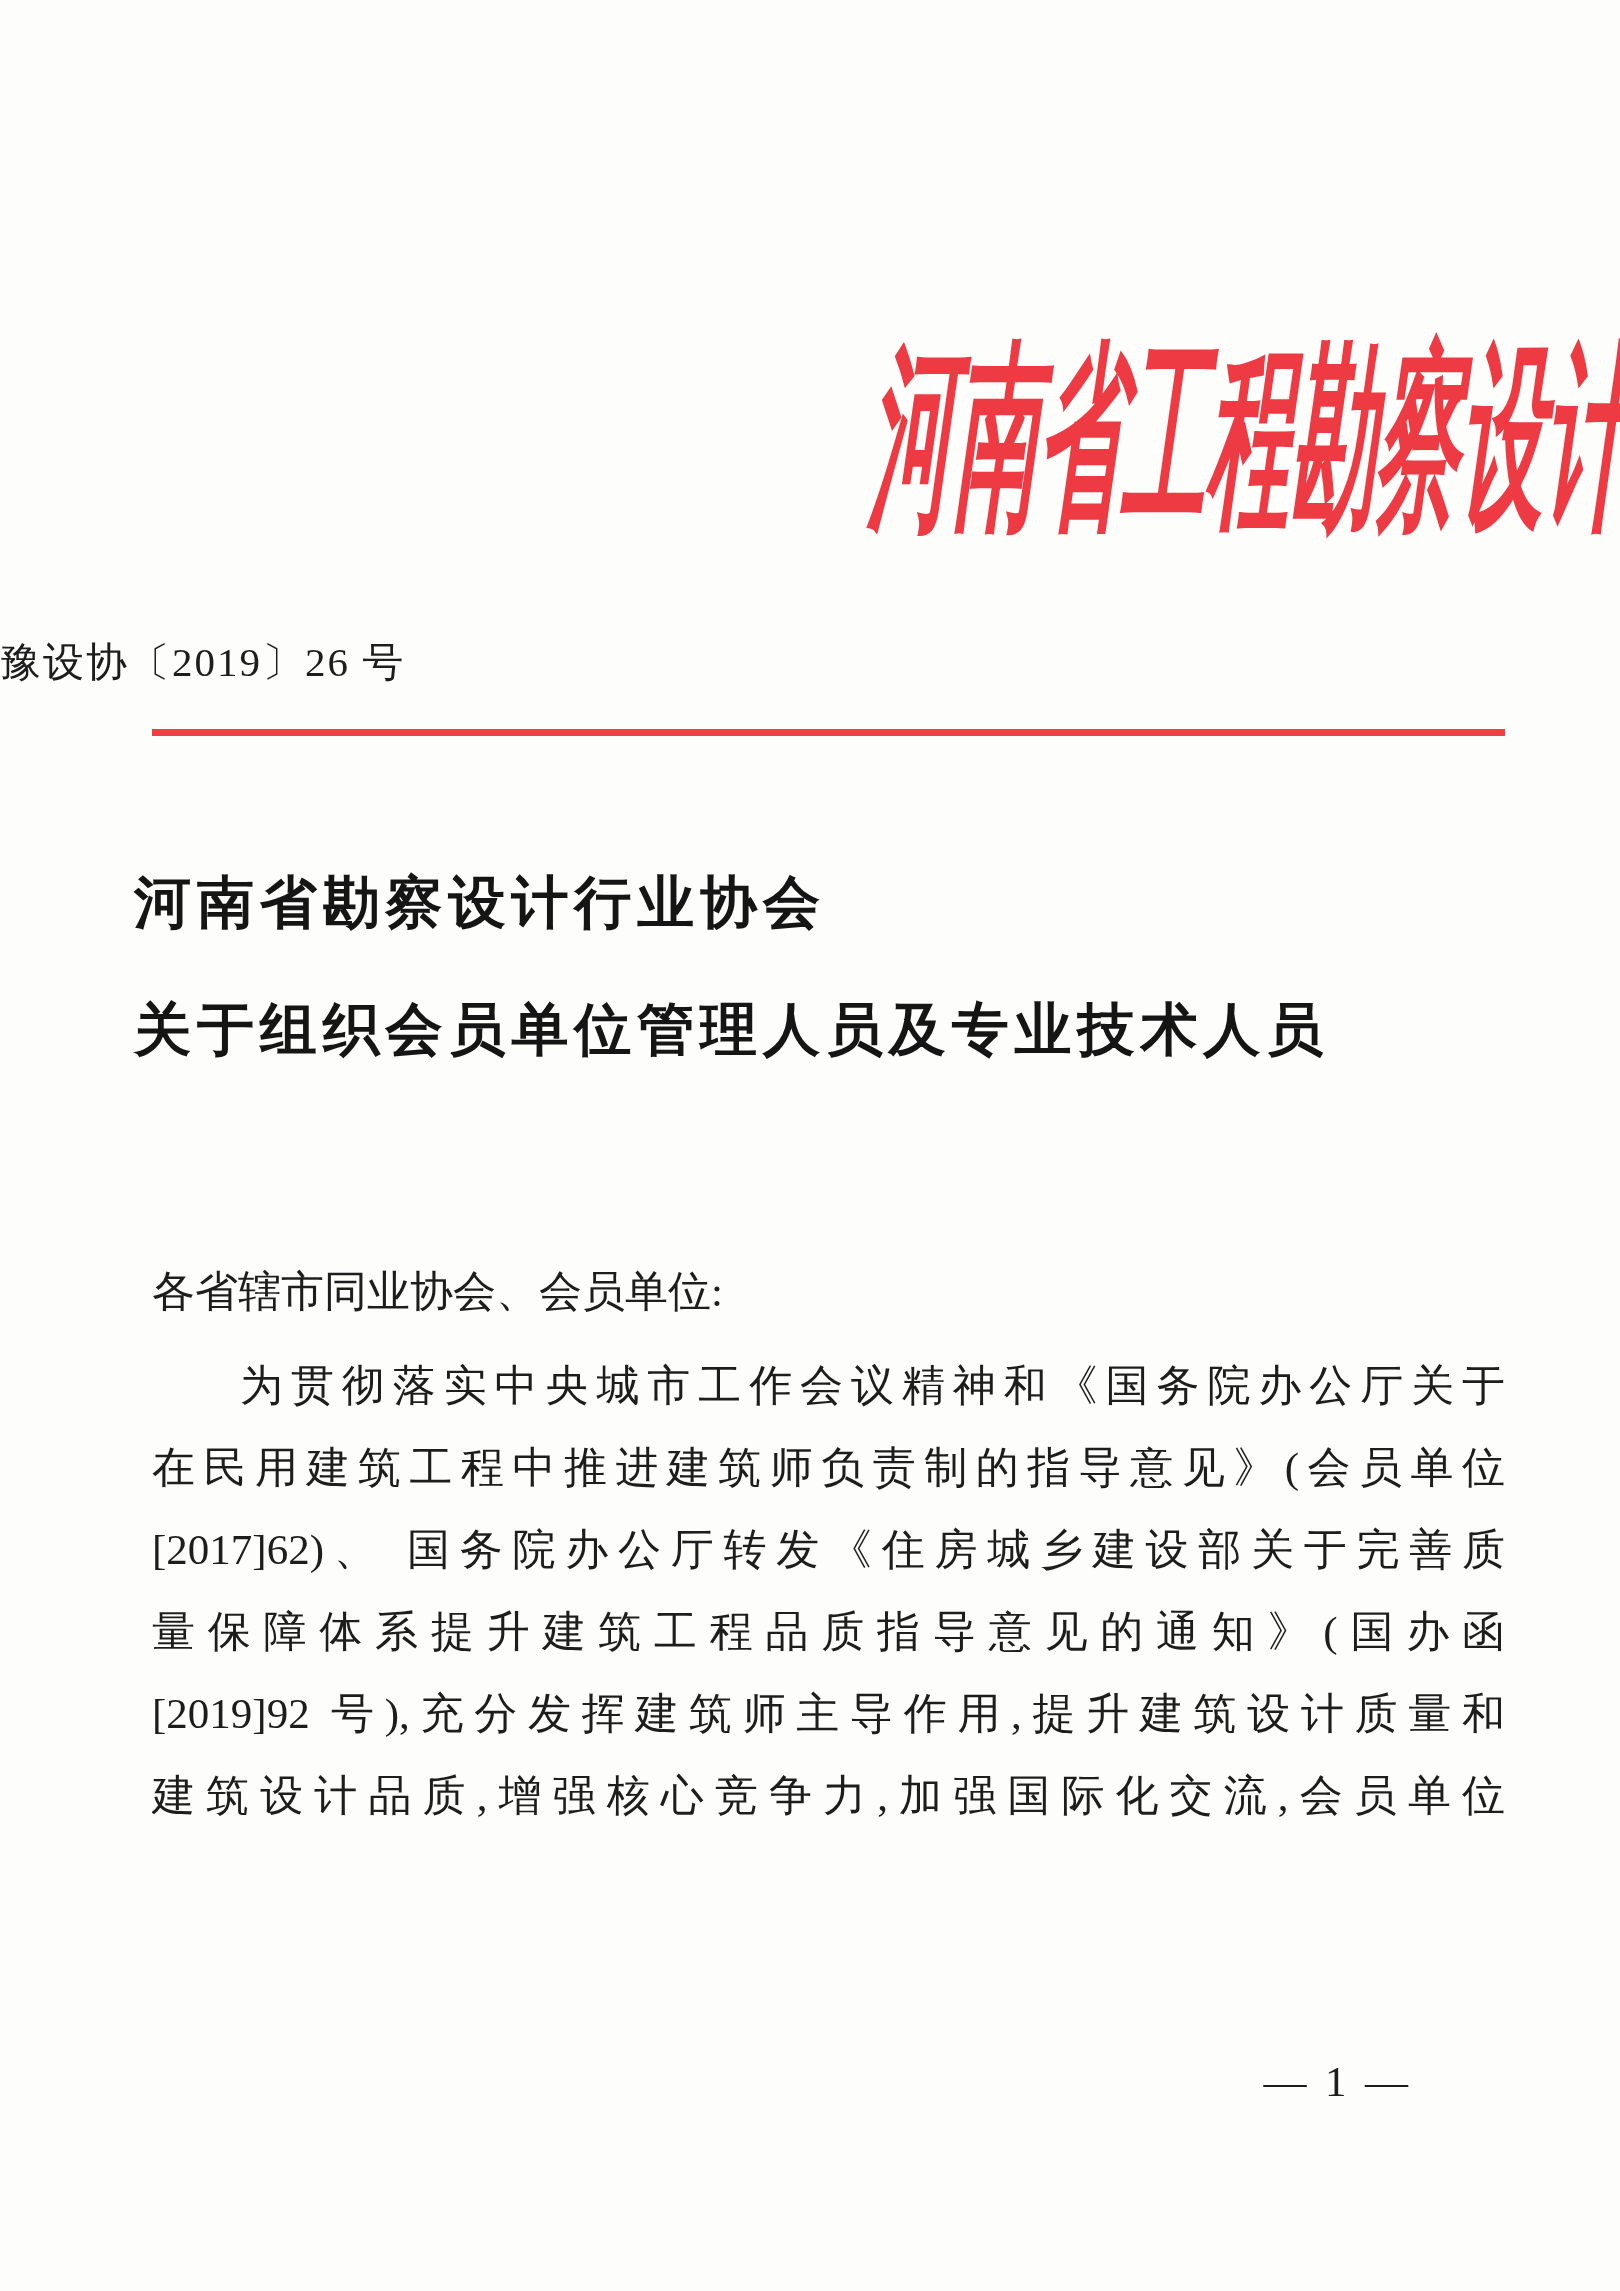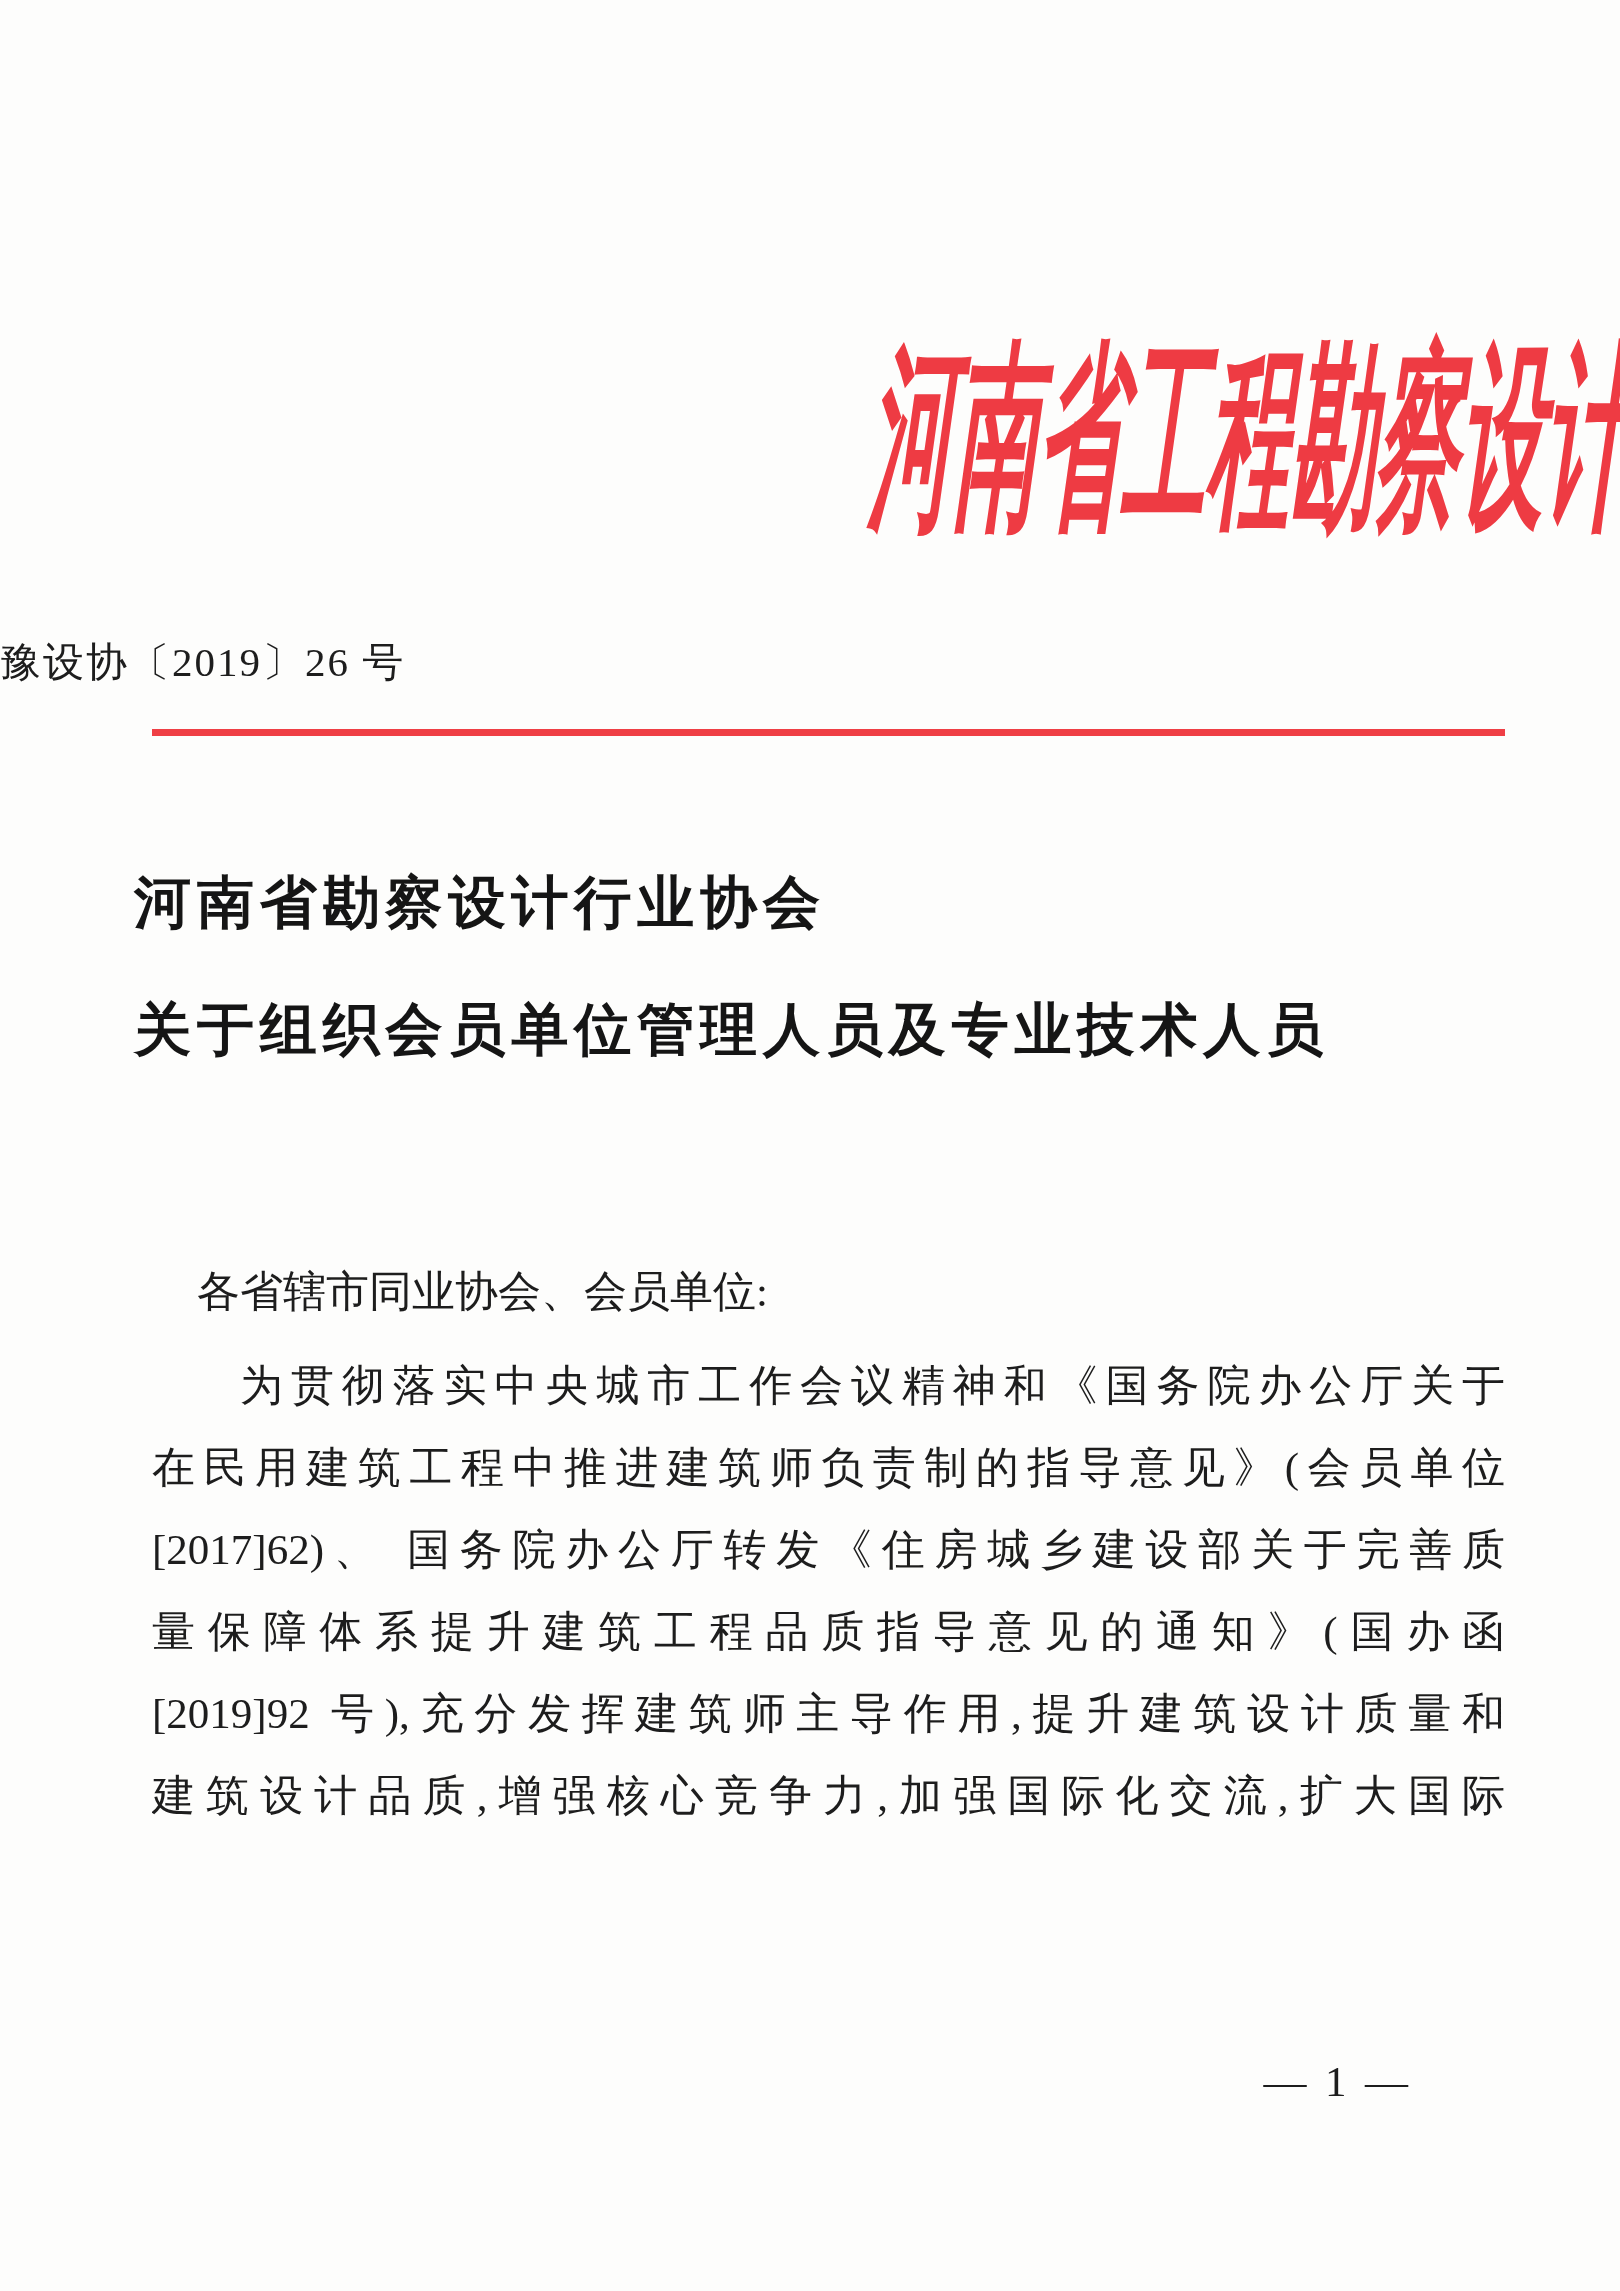--- a/index.html
+++ b/index.html
@@ -81,21 +81,20 @@
 
   
   .salutation {
     position: absolute;
     top: 1264px;
     left: 152px;
     width: 1353px;
     font-size: 43px;
     line-height: 55px;
     color: #1d1d1d;
-    margin-left: 45px;
   }
 
   
   .body-block {
     position: absolute;
     top: 1345px;
     left: 152px;
     width: 1353px;
   }
   .body-line {
@@ -144,19 +143,19 @@
   </div>
 
   <div class="salutation">各省辖市同业协会、会员单位:</div>
 
   <div class="body-block">
     <div class="body-line indent">为贯彻落实中央城市工作会议精神和《国务院办公厅关于</div>
     <div class="body-line">在民用建筑工程中推进建筑师负责制的指导意见》(会员单位</div>
     <div class="body-line">[2017]62)、 国务院办公厅转发《住房城乡建设部关于完善质</div>
     <div class="body-line">量保障体系提升建筑工程品质指导意见的通知》(国办函</div>
     <div class="body-line">[2019]92 号),充分发挥建筑师主导作用,提升建筑设计质量和</div>
-    <div class="body-line">建筑设计品质,增强核心竞争力,加强国际化交流,扩大国际</div>
+    <div class="body-line">建筑设计品质,增强核心竞争力,加强国际化交流,会员单位</div>
   </div>
 
   <div class="page-number">— 1 —</div>
 
 </div>
 
 
 </body></html>

